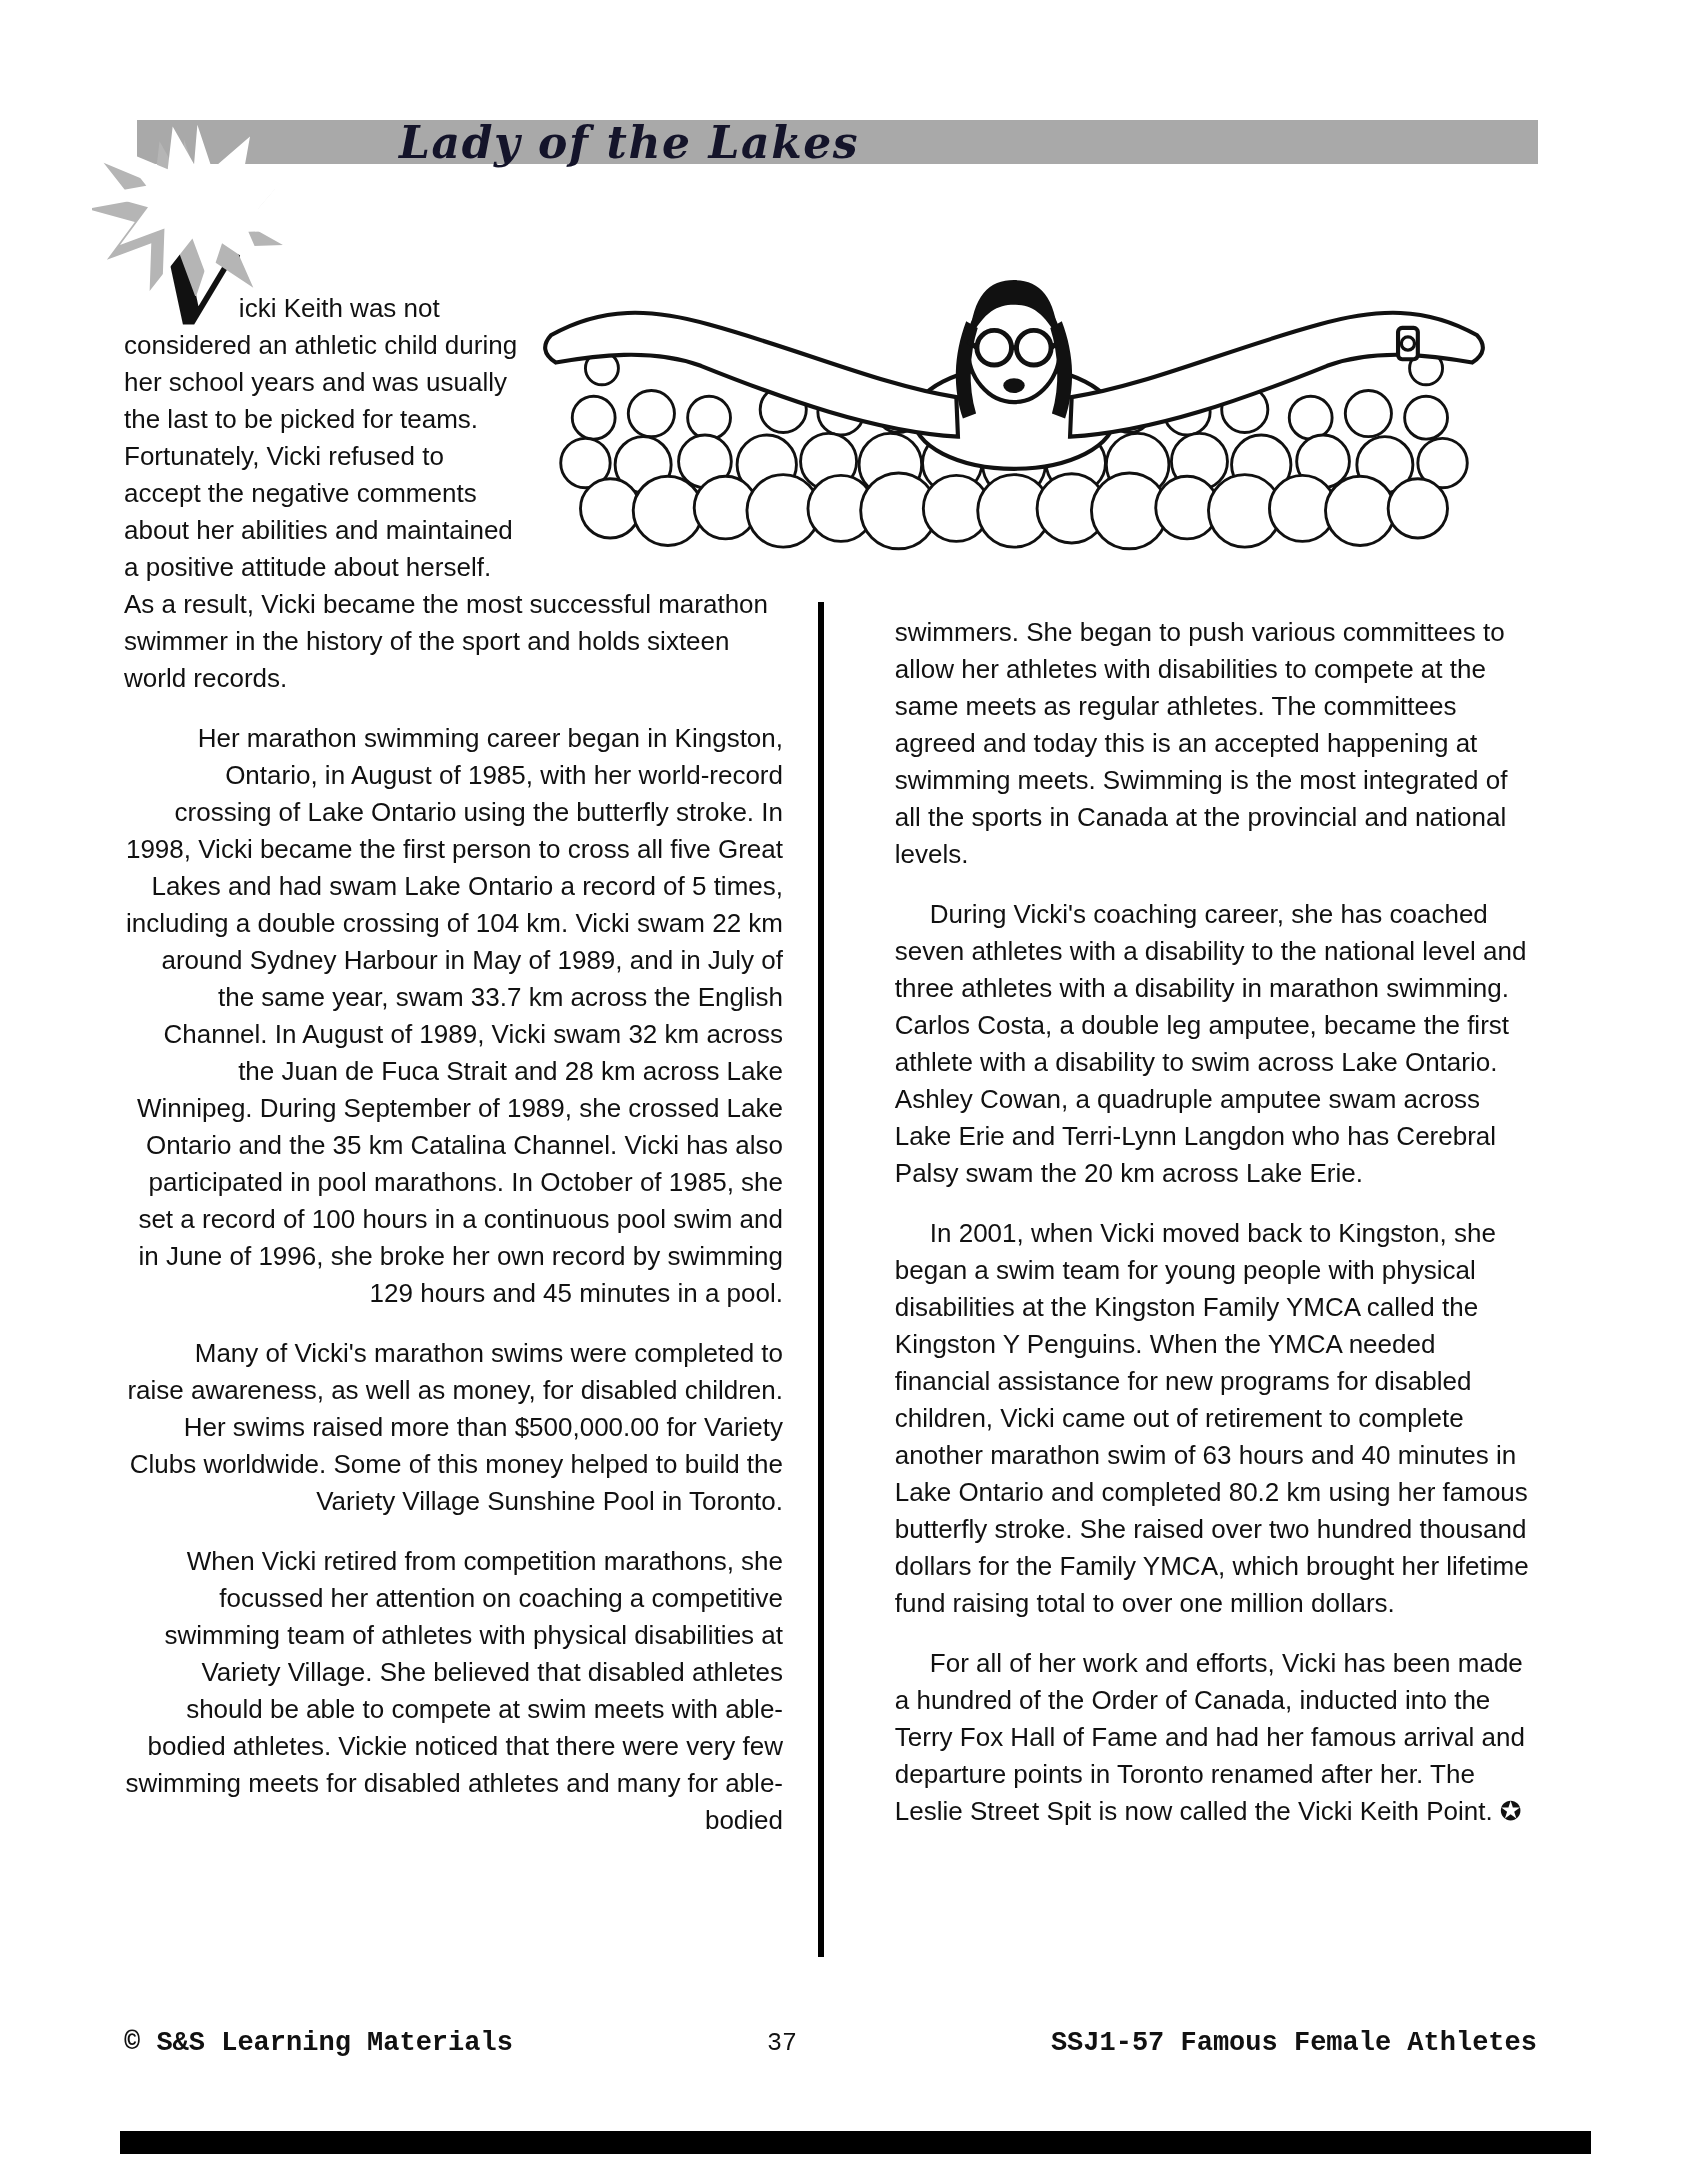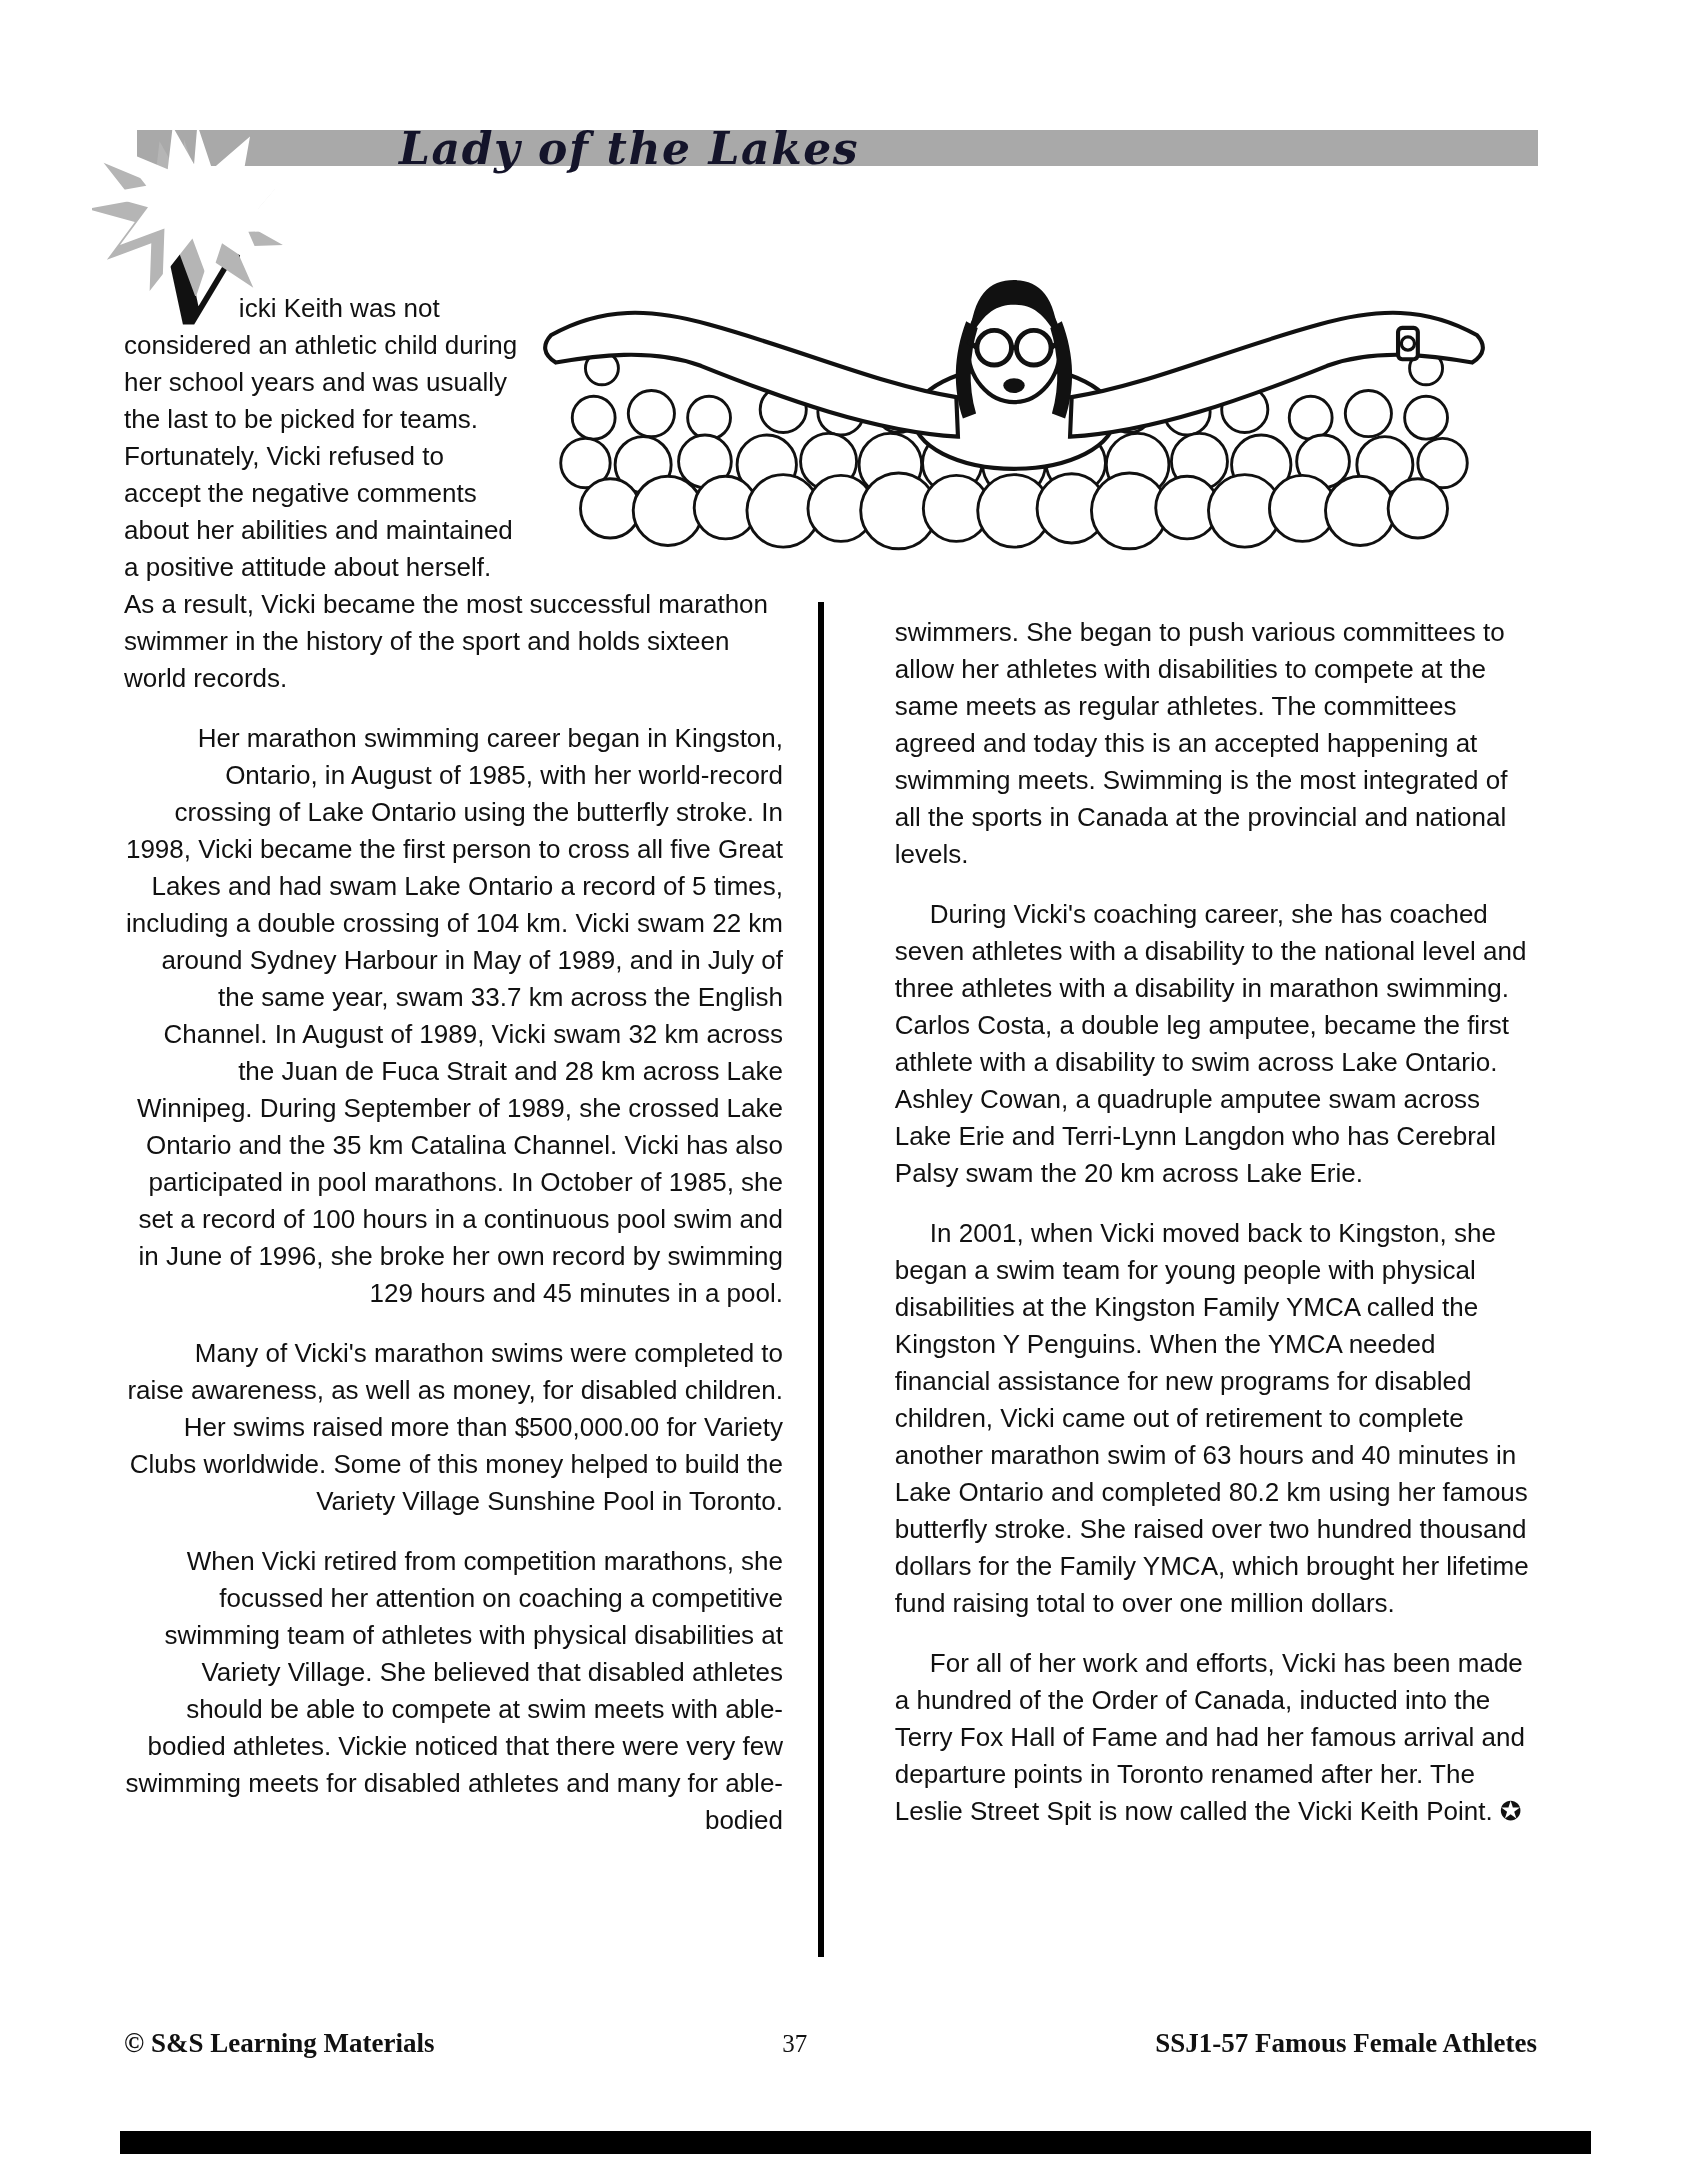--- a/index.html
+++ b/index.html
@@ -6,22 +6,22 @@
   .page{
     position:relative;
     width:1687px;height:2183px;
     background:#ffffff;
     font-family:"Liberation Sans",sans-serif;
     color:#111;
     overflow:hidden;
   }
   
   .header-bar{
-    position:absolute;left:137px;top:130px;
-    width:1401px;height:36px;
+    position:absolute;left:137px;top:120px;
+    width:1401px;height:44px;
     background:#a9a9a9;
     display:flex;align-items:center;justify-content:space-between;
     padding:8px 15px;box-sizing:border-box;
   }
   .series-title{
     font-family:"DejaVu Serif",serif;
     font-style:italic;font-weight:bold;
     font-size:44px;letter-spacing:1.6px;
     color:#14142a;
     margin-left:247px;
@@ -66,21 +66,21 @@
     margin-left:33px;margin-right:6.6px;
     vertical-align:-6.6px;
   }
   .wrap-spacer{
     float:right;width:265px;height:298px;
   }
   
   .footer{
     position:absolute;left:124px;top:2028px;width:1413px;
     display:flex;justify-content:space-between;align-items:baseline;
-    font-family:Liberation Serif, serif;
+    font-family:Liberation Mono, monospace;
   }
   .footer .copyright,.footer .product-code{font-weight:bold;font-size:27px;}
   .footer .page-number{font-size:25px;font-weight:normal;}
   .bottom-rule{
     position:absolute;left:120px;top:2131px;
     width:1471px;height:23px;background:#000;
   }
 </style>
 </head>
 <body>

